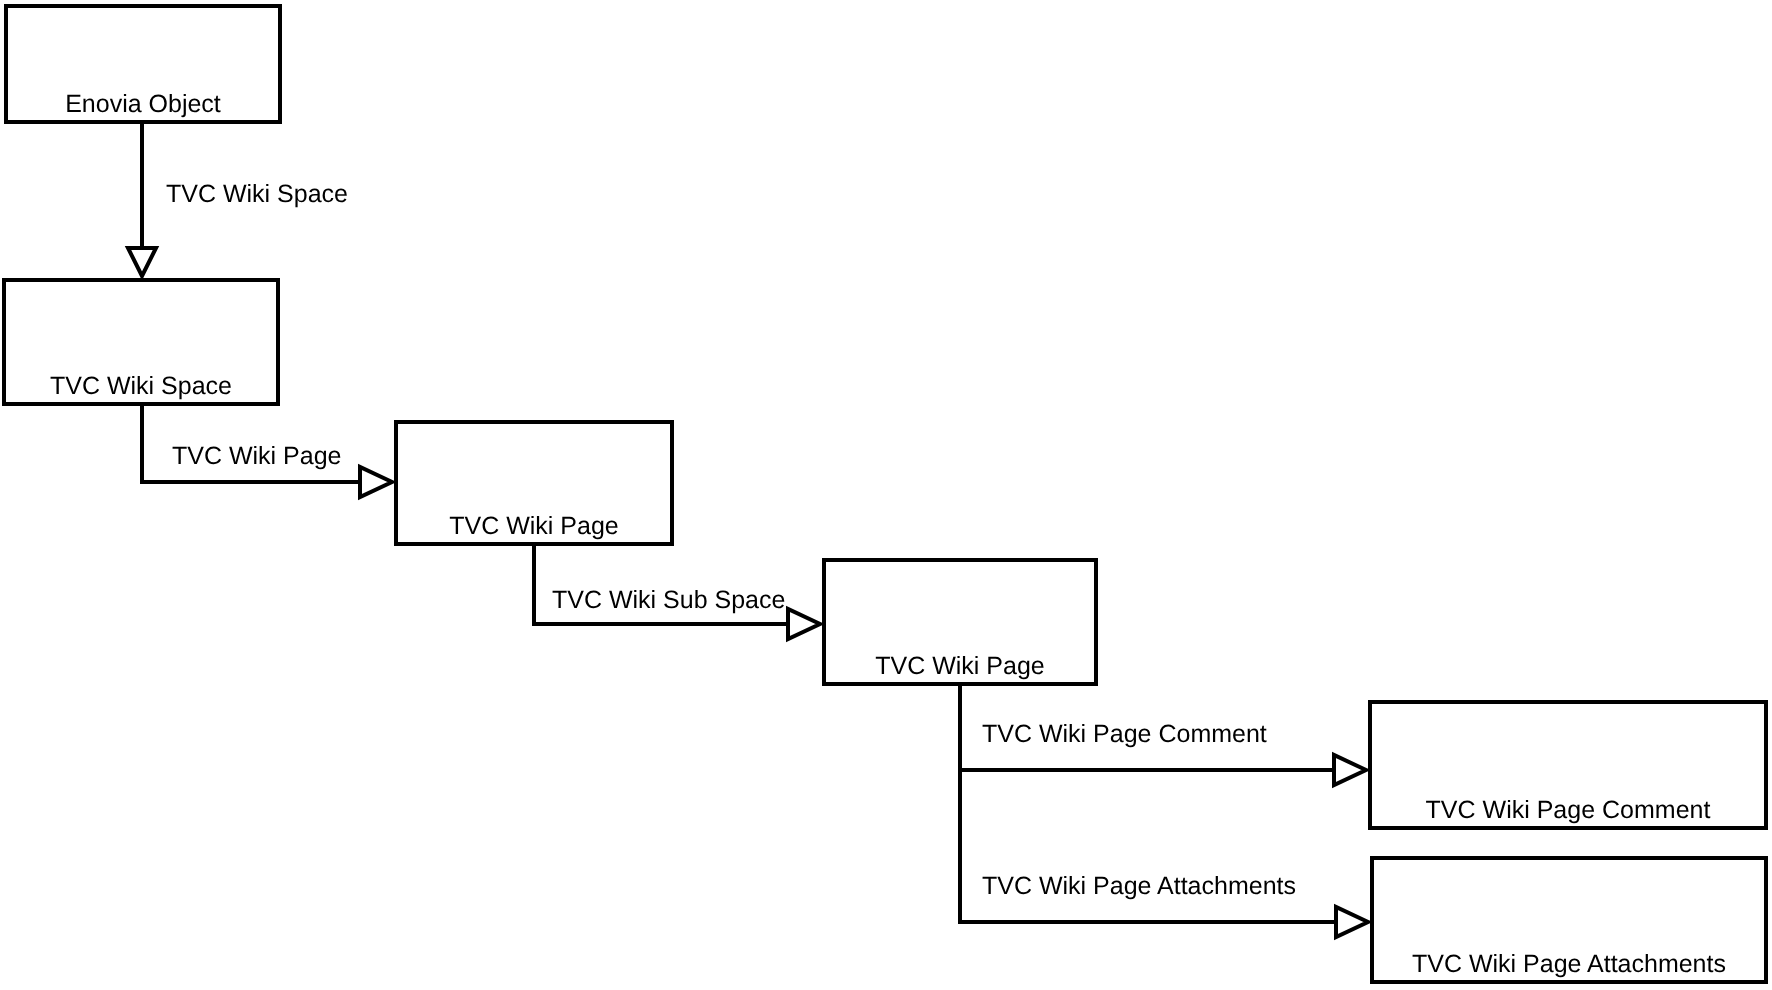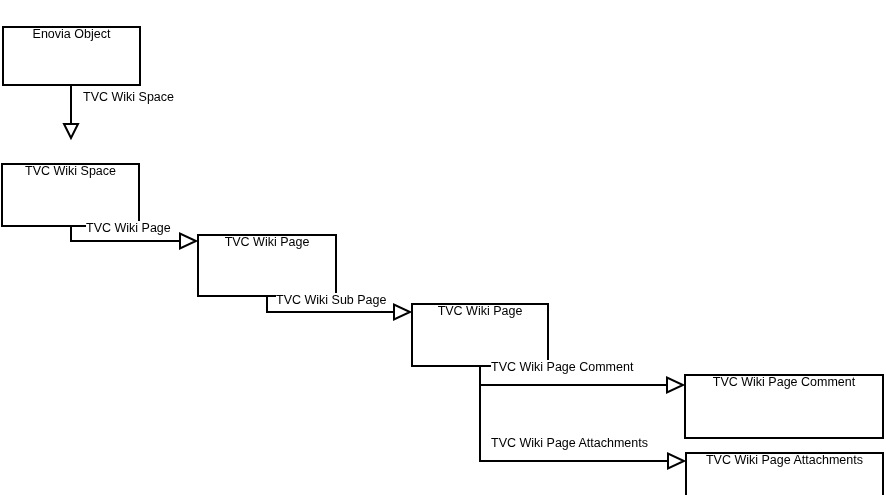--- a/index.html
+++ b/index.html
@@ -33,26 +33,25 @@
     stroke: var(--line, #000000);
     stroke-width: 2;
     stroke-linejoin: miter;
   }
   .node {
     position: absolute;
     box-sizing: border-box;
     background: var(--boxfill, #ffffff);
     border: 2px solid var(--border, #000000);
     display: flex;
-    align-items: flex-start;
+    align-items: flex-end;
     justify-content: center;
     text-align: center;
     font-size: 12.5px;
     line-height: 1.1;
-    margin-top: 24px;
   }
   .edge-label {
     position: absolute;
     font-size: 12.5px;
     white-space: nowrap;
     background: var(--bg, #ffffff);
   }
   
   #node-0 { left: 2px;   top: 2px;   width: 139px; height: 60px; }
   #node-1 { left: 1px;   top: 139px; width: 139px; height: 64px; }
@@ -104,17 +103,17 @@
   </div>
   <div class="node" id="node-4">
     <span>TVC Wiki Page Comment</span>
   </div>
   <div class="node" id="node-5">
     <span>TVC Wiki Page Attachments</span>
   </div>
 
   <div class="edge-label" id="edge-label-0">TVC Wiki Space</div>
   <div class="edge-label" id="edge-label-1">TVC Wiki Page</div>
-  <div class="edge-label" id="edge-label-2">TVC Wiki Sub Page</div>
+  <div class="edge-label" id="edge-label-2">TVC Wiki Sub Space</div>
   <div class="edge-label" id="edge-label-3">TVC Wiki Page Comment</div>
   <div class="edge-label" id="edge-label-4">TVC Wiki Page Attachments</div>
 
 </div>
 
 </body></html>

